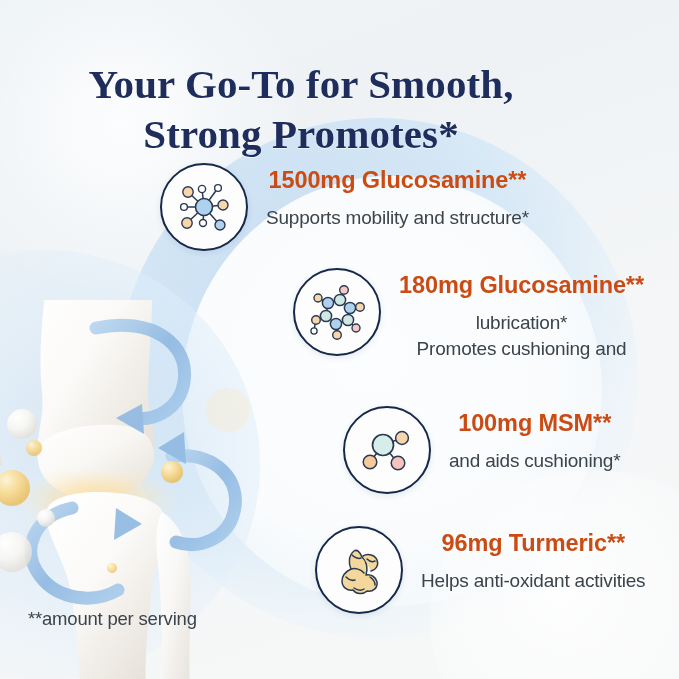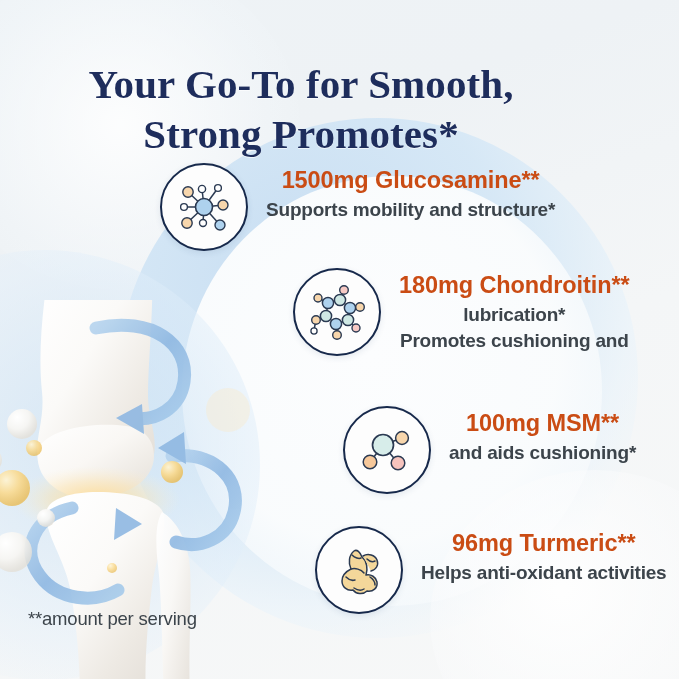--- a/index.html
+++ b/index.html
@@ -60,21 +60,21 @@
     display:flex;align-items:center;justify-content:center;
     overflow:hidden;
   }
   .txt{margin-left:18px;padding-top:4px;}
   .ing-name{
     font-size:23.5px;font-weight:700;color:#ca4c14;
     line-height:1.16;white-space:nowrap;letter-spacing:-.1px;
   }
   .ing-desc{
     font-size:19px;color:#3c444b;line-height:1.35;
-    margin-top:3px;font-weight:700;letter-spacing:-.2px;
+    margin-top:11px;font-weight:400;letter-spacing:-.2px;
   }
   .ing-desc span{display:block;white-space:nowrap;}
 
   #row-0{left:160px;top:163px;}
   #row-1{left:293px;top:268px;}
   #row-2{left:343px;top:406px;}
   #row-3{left:315px;top:526px;}
 
   
   #footnote{
@@ -232,21 +232,21 @@
         <circle cx="38" cy="9" r="4.3" fill="#f6c9c4" stroke="#2b3a52" stroke-width="1.4"></circle>
         <circle cx="12" cy="17" r="4" fill="#f7d6ac" stroke="#2b3a52" stroke-width="1.4"></circle>
         <circle cx="54" cy="26" r="4.3" fill="#f7d6ac" stroke="#2b3a52" stroke-width="1.4"></circle>
         <circle cx="50" cy="47" r="4" fill="#f6c9c4" stroke="#2b3a52" stroke-width="1.4"></circle>
         <circle cx="31" cy="54" r="4.3" fill="#f7d6ac" stroke="#2b3a52" stroke-width="1.4"></circle>
         <circle cx="10" cy="39" r="4.3" fill="#f7d6ac" stroke="#2b3a52" stroke-width="1.4"></circle>
         <circle cx="8" cy="50" r="3.1" fill="#ffffff" stroke="#2b3a52" stroke-width="1.3"></circle>
       </svg>
     </div>
     <div class="txt">
-      <div class="ing-name">180mg Chondroitin**</div>
+      <div class="ing-name">180mg Glucosamine**</div>
       <div class="ing-desc">
         <span>lubrication*</span>
         <span>Promotes cushioning and</span>
       </div>
     </div>
   </div>
 
   <div class="row" id="row-2">
     <div class="ico-wrap">
       <svg width="62" height="62" viewBox="0 0 62 62">

